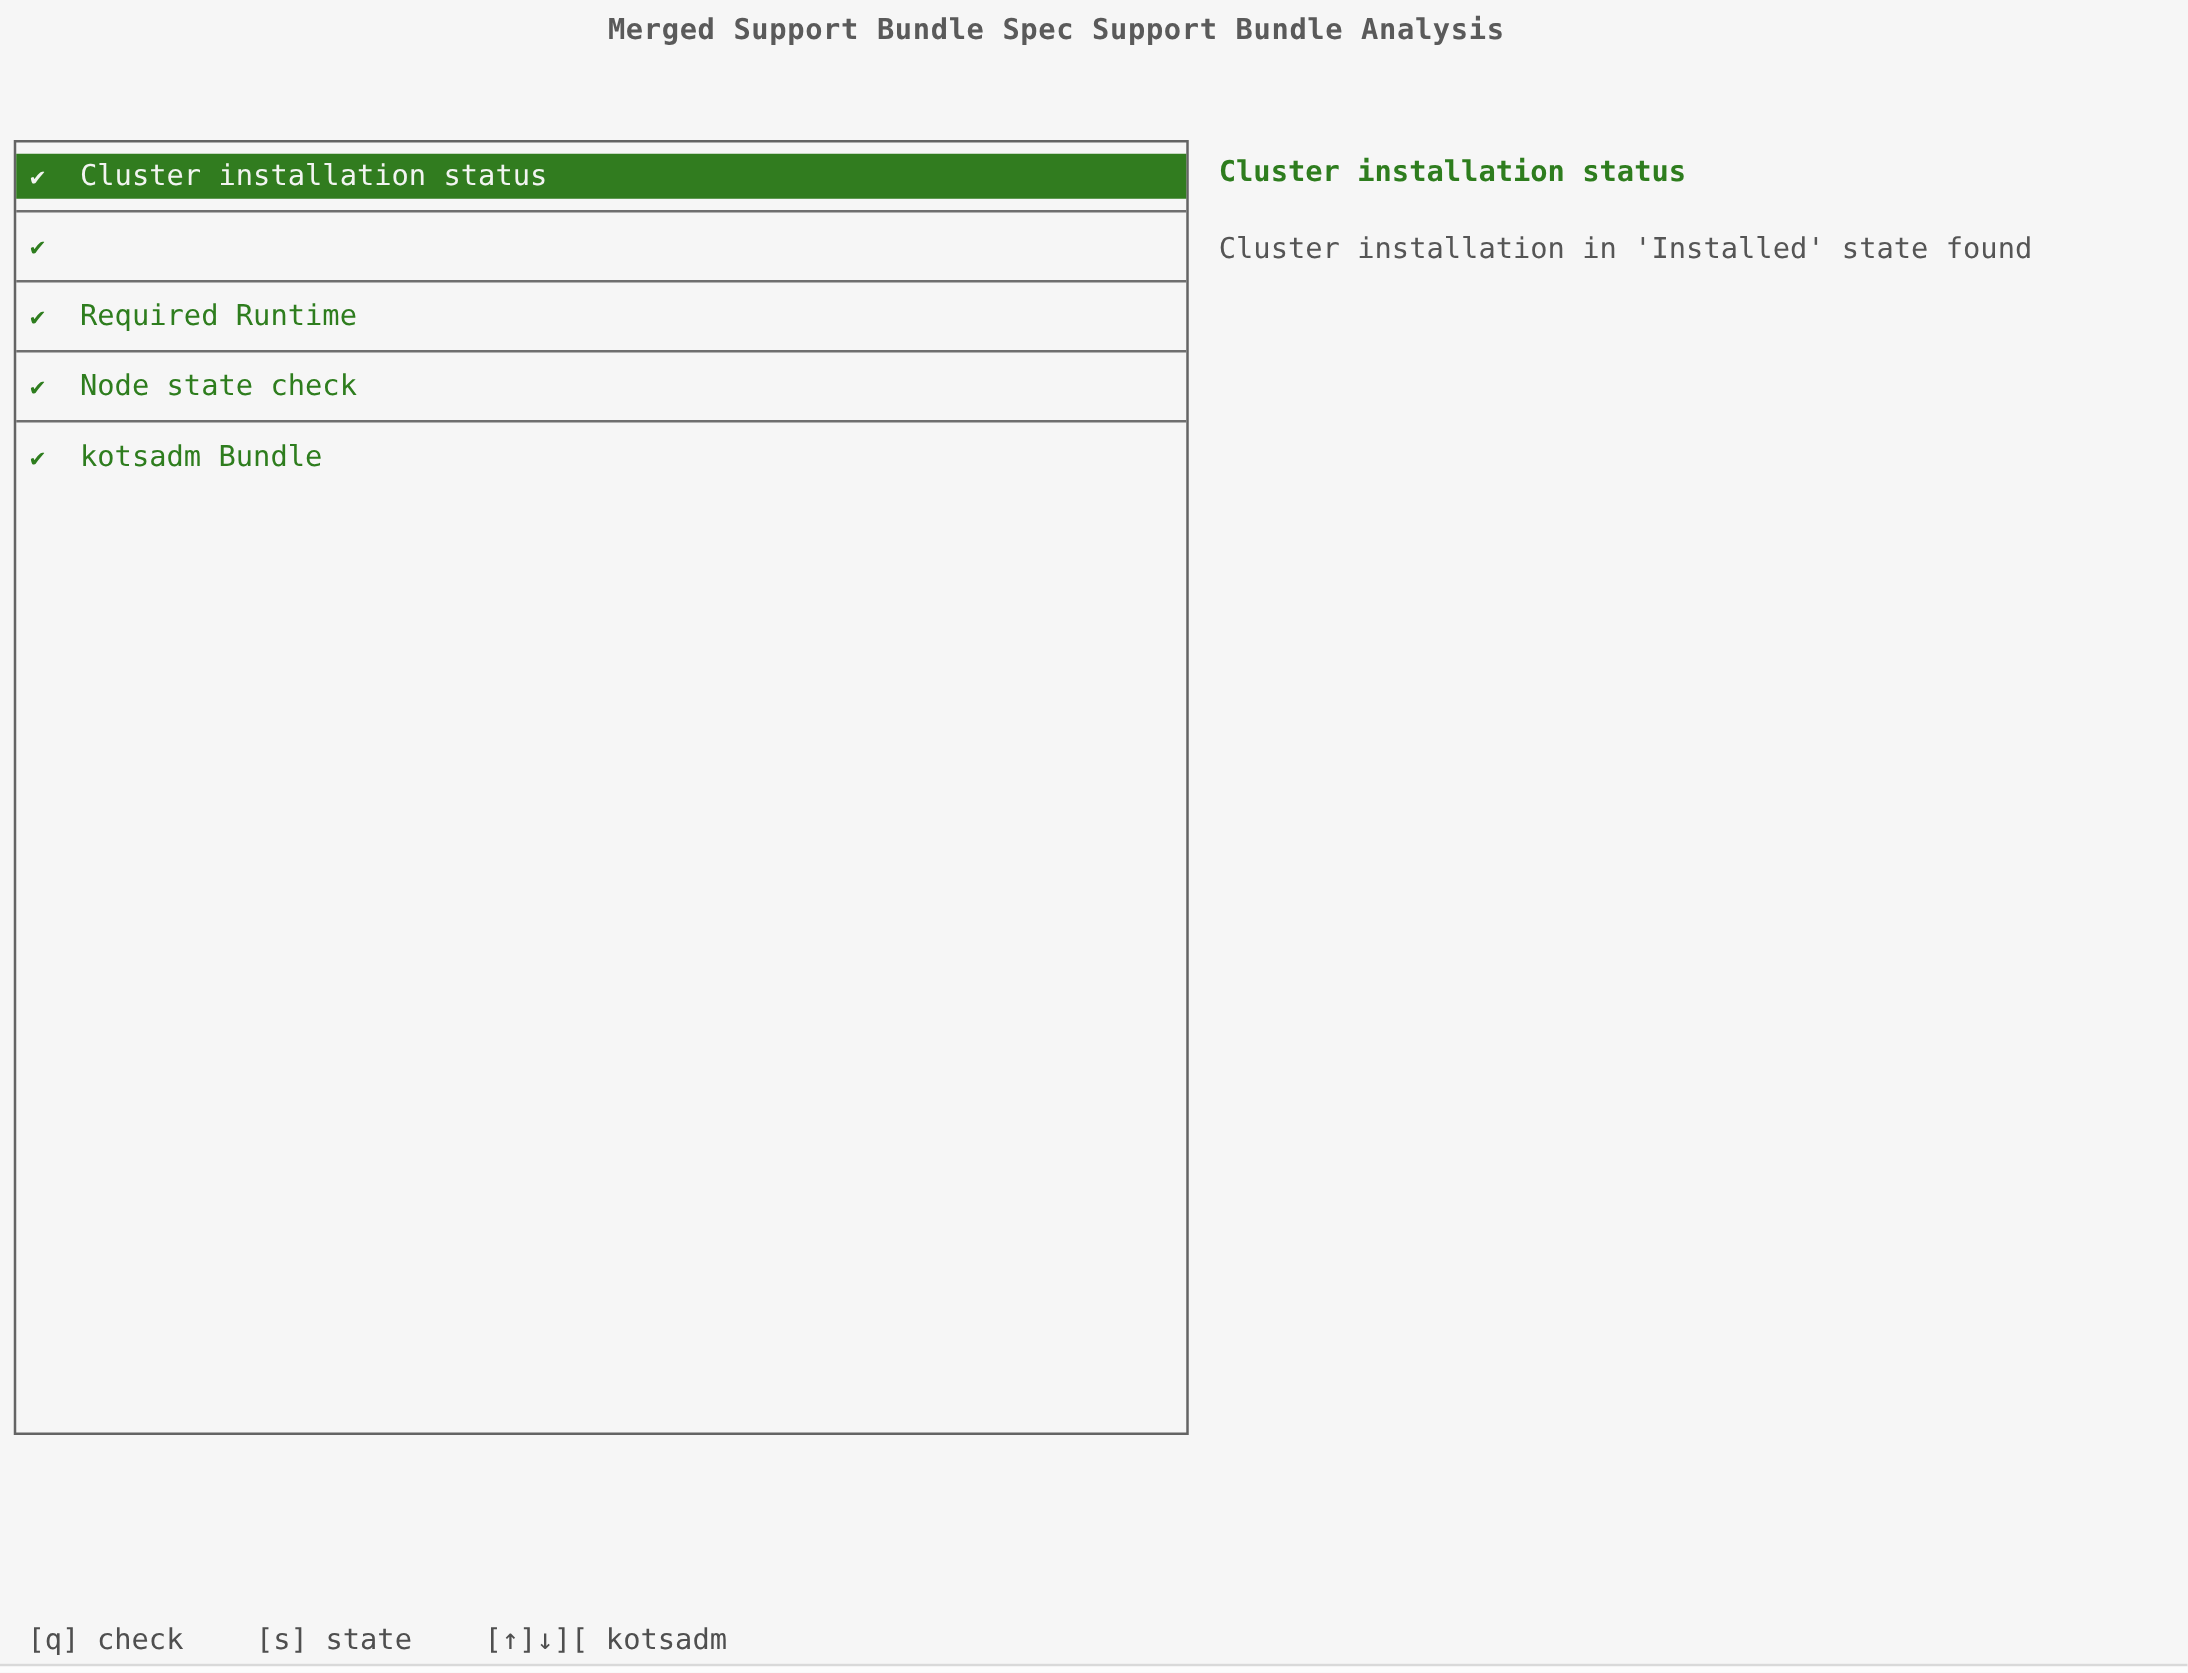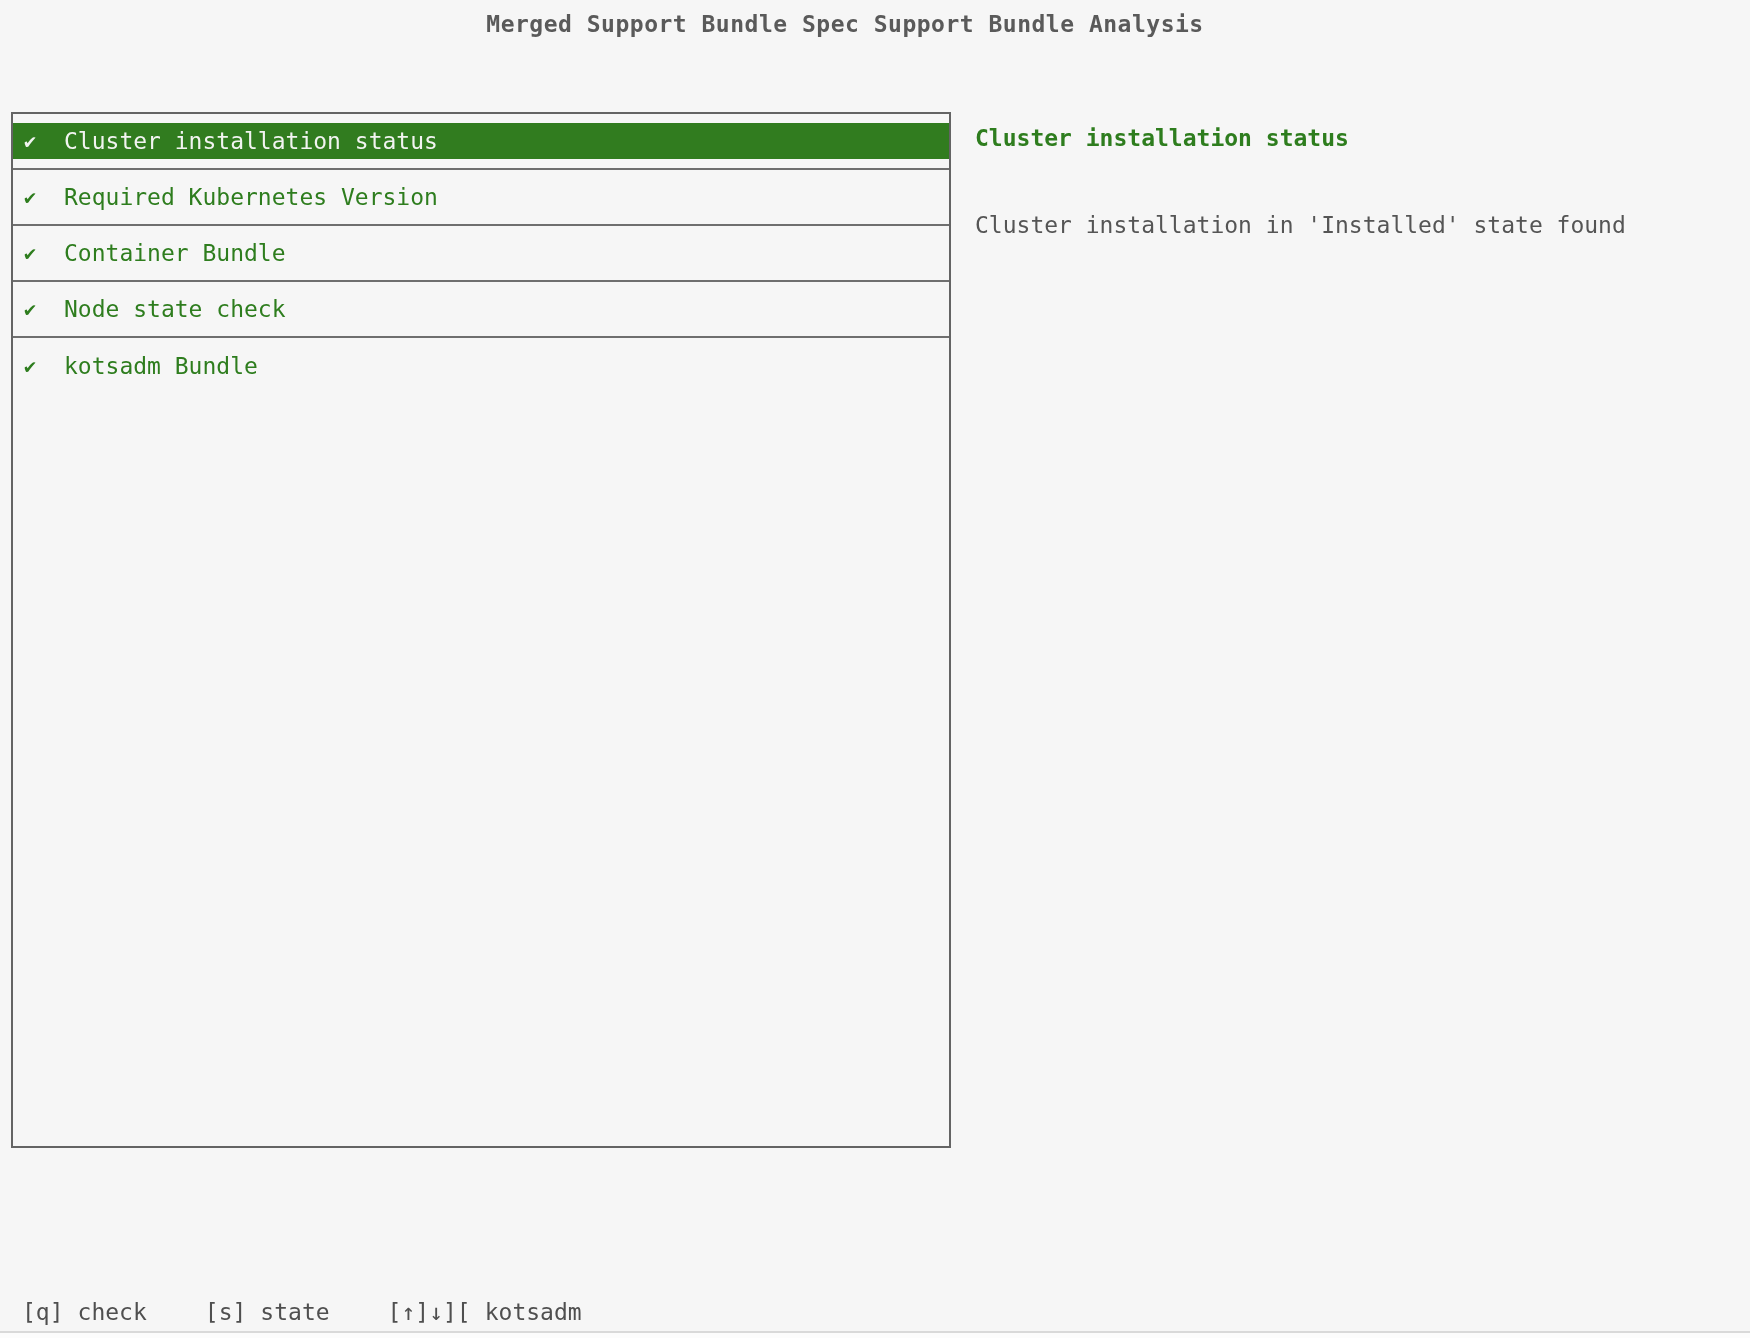--- a/index.html
+++ b/index.html
@@ -70,21 +70,21 @@
     left: 975px;
     top: 124px;
     width: 740px;
   }
   .detail-title {
     font-weight: bold;
     color: #2e7d1e;
     line-height: 28px;
   }
   .detail-message {
-    margin-top: 59px;
+    margin-top: 33px;
     color: #555555;
     line-height: 28px;
   }
 
   
   .footer {
     position: absolute;
     left: 22px;
     top: 1299px;
     display: flex;
@@ -112,27 +112,26 @@
 <div class="list-box">
   <div class="list-row selected">
     <div class="row-band">
       <span class="check">✔</span>
       <span class="row-label">Cluster installation status</span>
     </div>
   </div>
   <div class="list-row">
     <div class="row-band">
       <span class="check">✔</span>
-      <span class="row-label">Required Kubernetes Version</span>
     </div>
   </div>
   <div class="list-row">
     <div class="row-band">
       <span class="check">✔</span>
-      <span class="row-label">Container Bundle</span>
+      <span class="row-label">Required Runtime</span>
     </div>
   </div>
   <div class="list-row">
     <div class="row-band">
       <span class="check">✔</span>
       <span class="row-label">Node state check</span>
     </div>
   </div>
   <div class="list-row">
     <div class="row-band">

